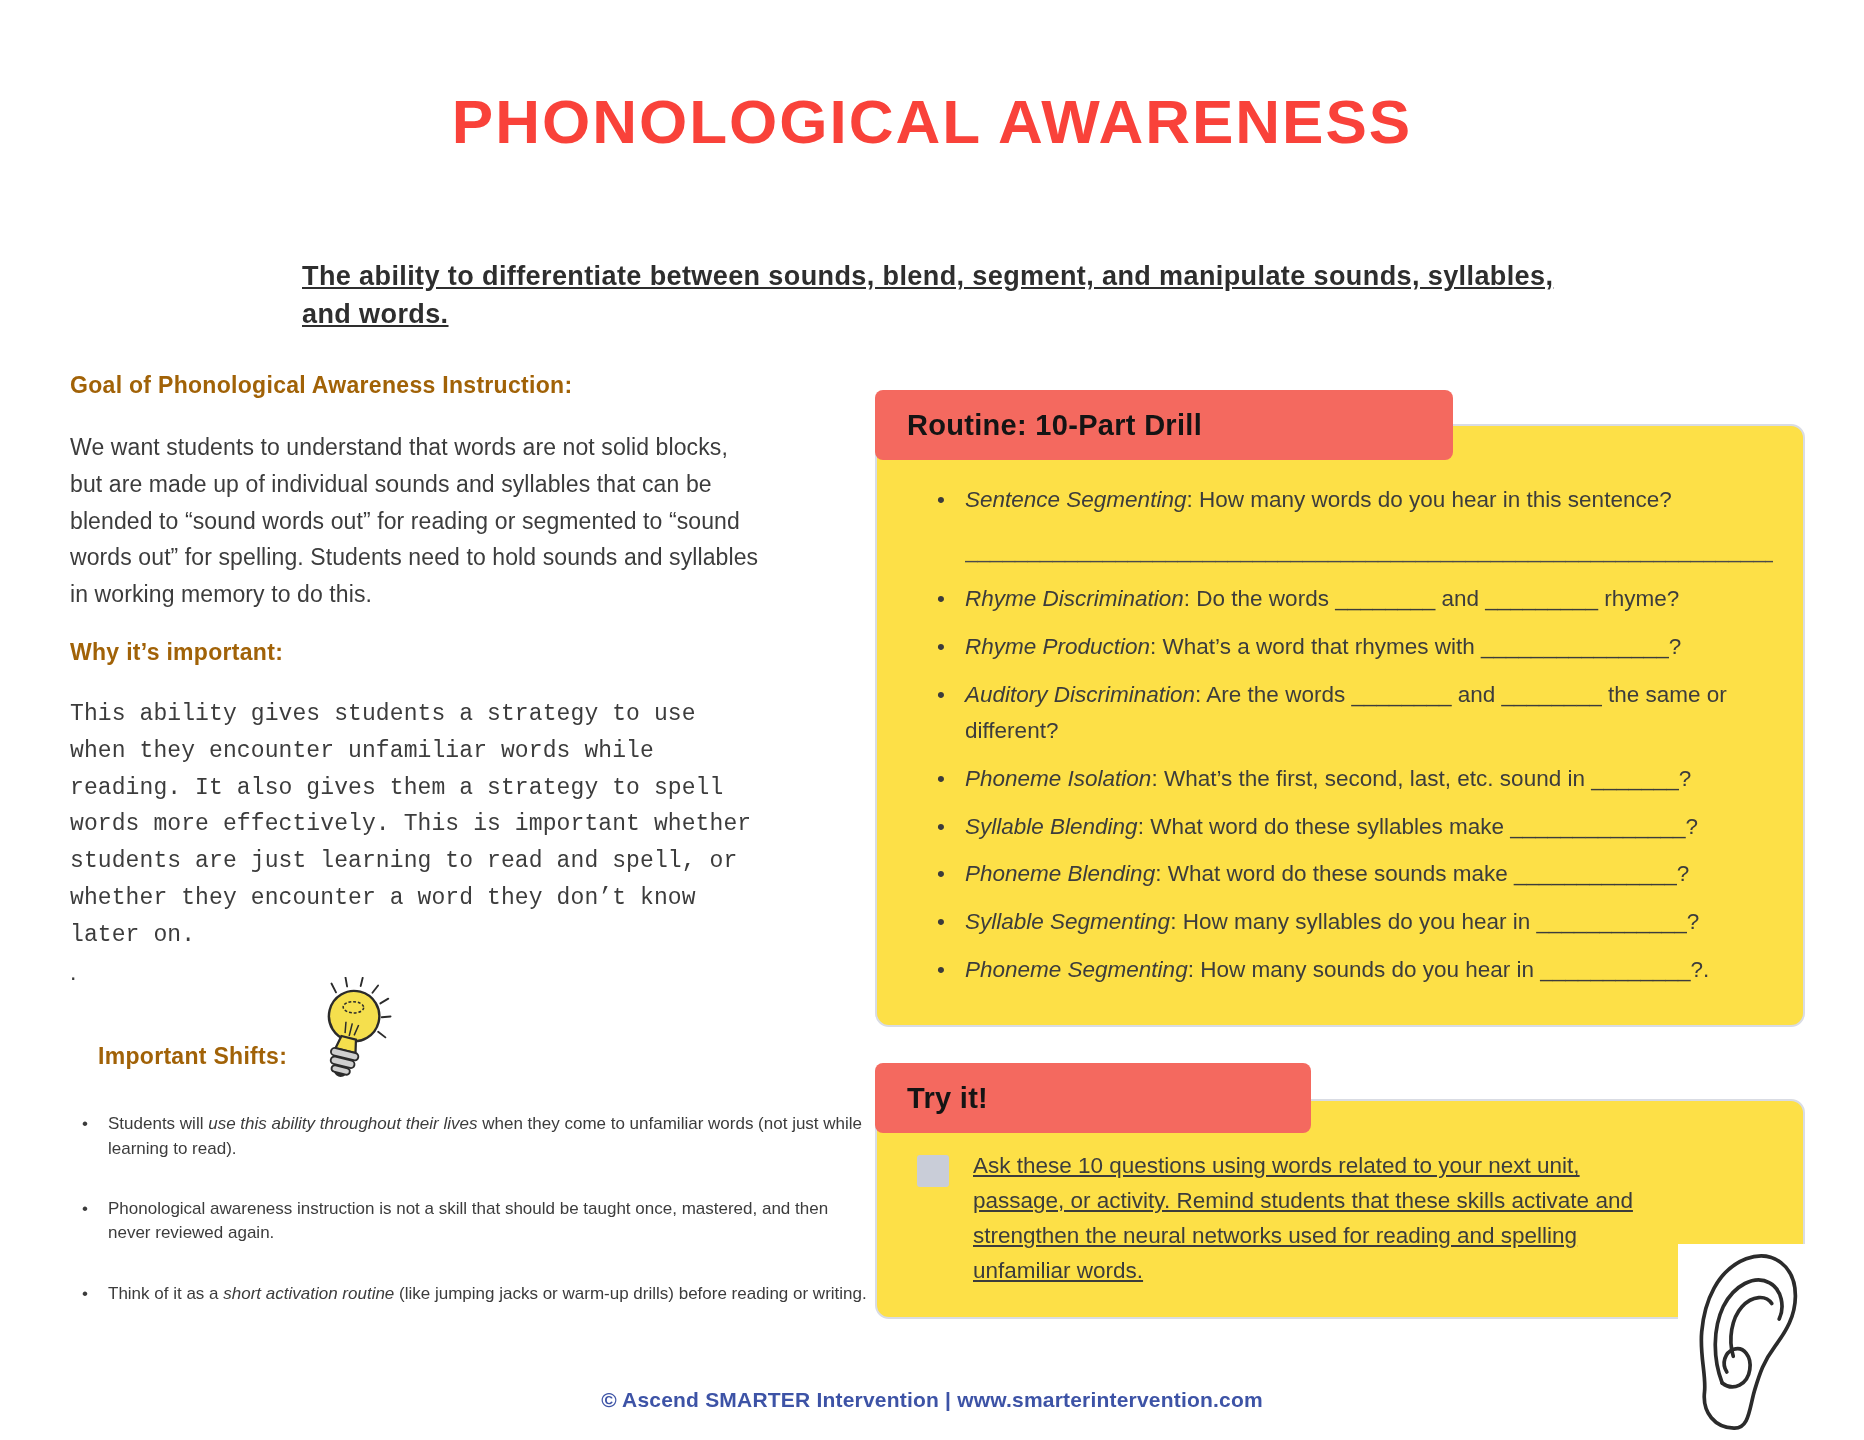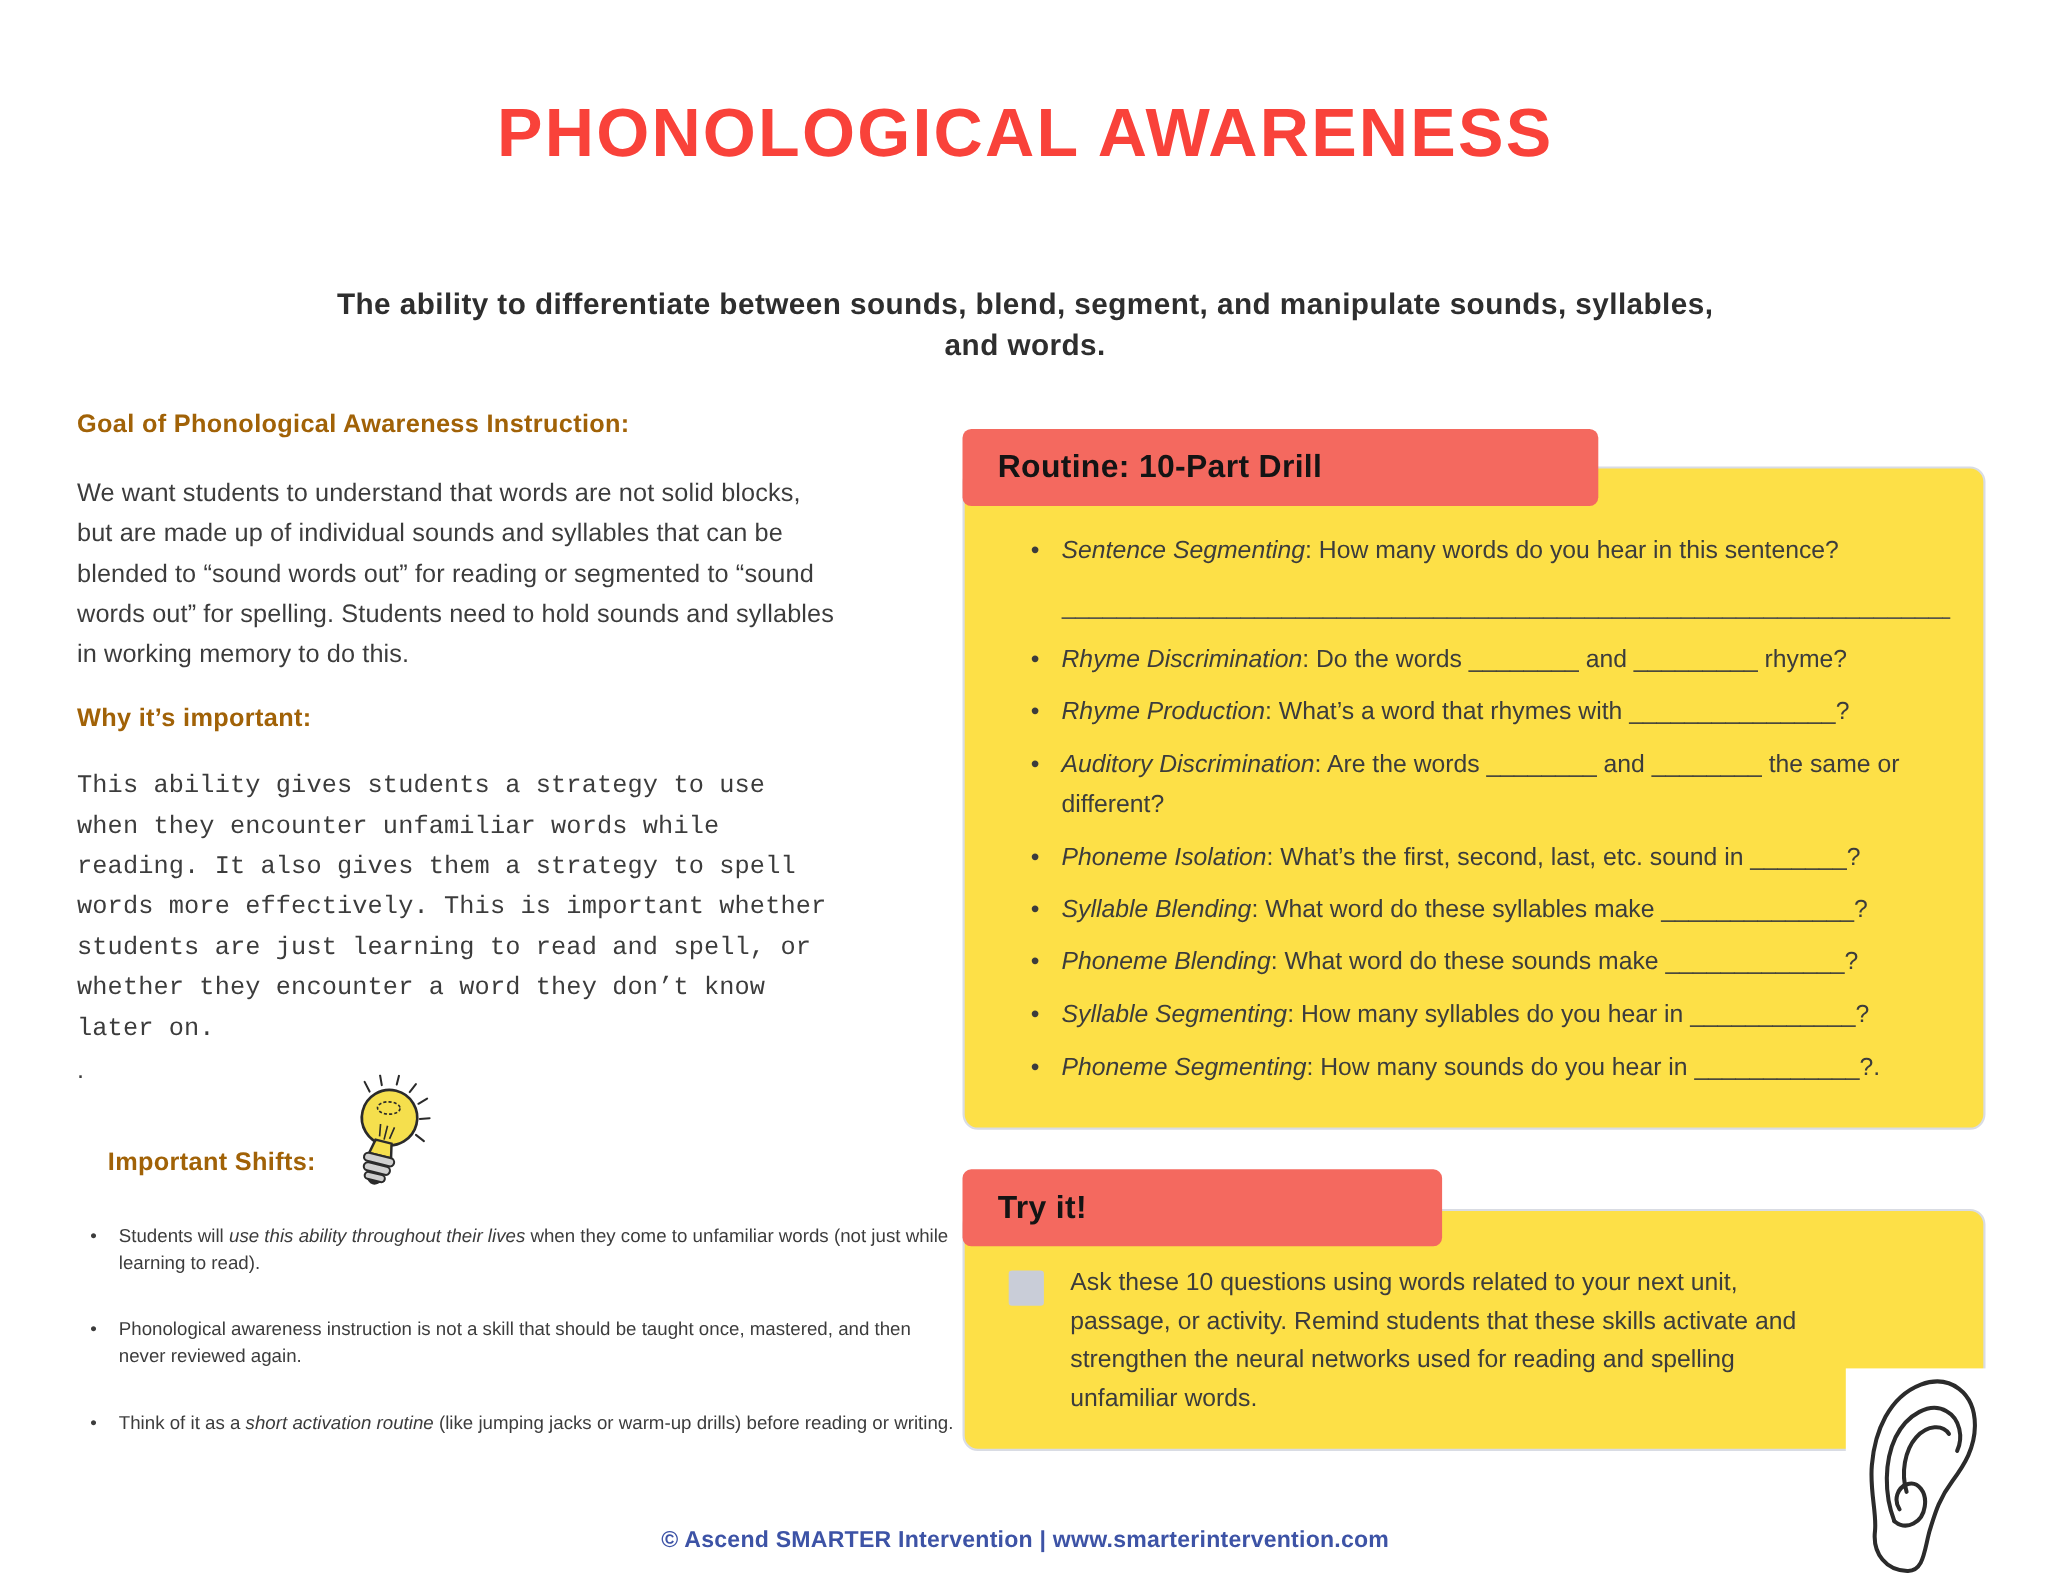--- a/index.html
+++ b/index.html
@@ -22,26 +22,26 @@
     font-size: 62px;
     font-weight: 800;
     letter-spacing: 2px;
     color: #F9423A;
   }
   .subtitle {
     position: absolute;
     top: 258px; left: 50%;
     transform: translateX(-50%);
     width: 1260px;
-    text-align: center;
     font-size: 27px;
     font-weight: 700;
     line-height: 1.4;
     color: #2e2e2e;
     letter-spacing: 0.4px;
+    text-decoration: underline;
   }
 
   
   .left-col {
     position: absolute;
     left: 70px; top: 372px;
     width: 800px;
   }
   .red-h {
     color: #a16207;
@@ -156,21 +156,21 @@
     margin: 14px 0 12px 0;
     font-size: 22.5px;
     color: #4a4a4a;
     white-space: nowrap;
     overflow: hidden;
   }
   .card.try-card {
     margin-top: -34px;
     padding: 48px 30px 28px 40px;
   }
-  .try-row { display: flex; }
+  .try-row { display: flex; text-decoration: underline; }
   .checkbox {
     width: 32px; height: 32px;
     background: #C9CDD8;
     border-radius: 3px;
     flex: none;
     margin: 6px 24px 0 0;
   }
   .try-text {
     font-size: 22.5px;
     line-height: 1.55;

